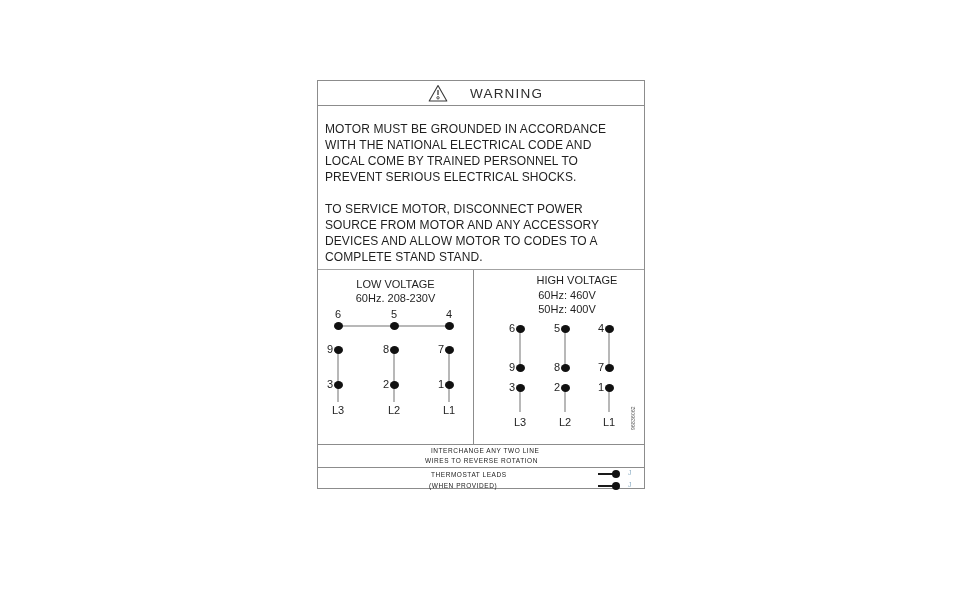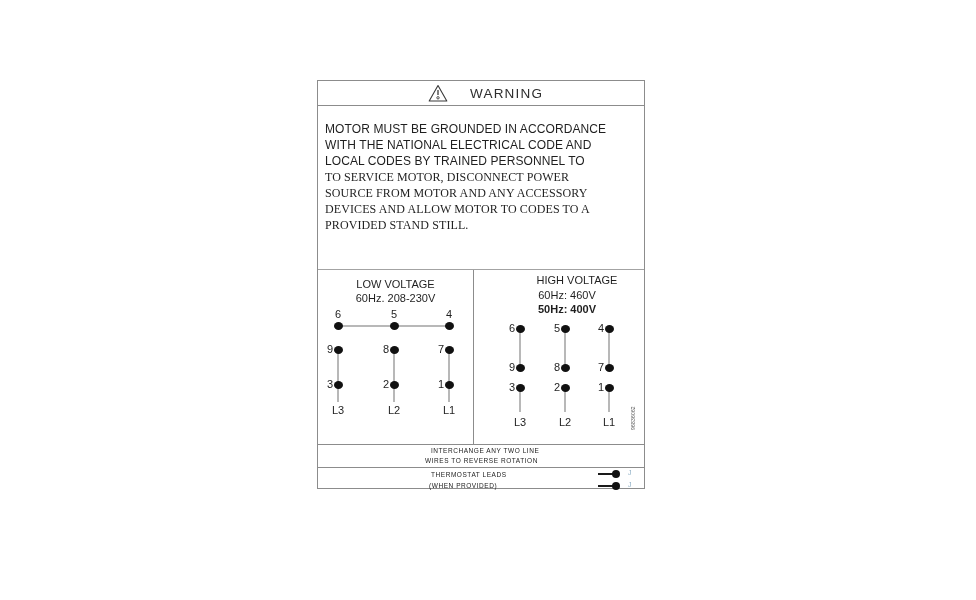--- a/index.html
+++ b/index.html
@@ -28,21 +28,21 @@
     position: absolute; left: 152px; top: 5px;
     font-size: 13.5px; letter-spacing: 1.2px; color: #2e2e2e;
   }
 
   
   .body-txt {
     position: absolute; left: 7px; top: 40px; width: 300px;
     font-size: 12px; line-height: 16px; color: #1f1f1f;
     letter-spacing: 0.1px;
   }
-  .body-txt .p2 { margin-top: 0; font-family: Liberation Serif, serif; }
+  .body-txt .p2 { margin-top: 16px; }
 
   
   .diagrams {
     position: absolute; left: 0; top: 188px; width: 100%; height: 175px;
     border-top: 1px solid #a3a3a3;
   }
   .vdivider { position: absolute; left: 155px; top: 0; width: 1px; height: 100%; background: #8c8c8c; }
 
   .diag-title { position: absolute; font-size: 11px; color: #1f1f1f; text-align: center; }
   .dot { position: absolute; width: 9px; height: 8px; background: #111111; border-radius: 50%; }
@@ -82,27 +82,28 @@
           <circle cx="10" cy="13.8" r="1.2" fill="none" stroke="#3a3a3a" stroke-width="0.9"></circle>
         </svg>
       </span>
       <span class="ttl">WARNING</span>
     </div>
 
     <div class="body-txt">
       <div class="p1">
         <div>MOTOR MUST BE GROUNDED IN ACCORDANCE</div>
         <div>WITH THE NATIONAL ELECTRICAL CODE AND</div>
-        <div>LOCAL CODES BY TRAINED PERSONNEL TO</div>
+        <div>LOCAL COME BY TRAINED PERSONNEL TO</div>
+        <div>PREVENT SERIOUS ELECTRICAL SHOCKS.</div>
       </div>
       <div class="p2">
         <div>TO SERVICE MOTOR, DISCONNECT POWER</div>
         <div>SOURCE FROM MOTOR AND ANY ACCESSORY</div>
         <div>DEVICES AND ALLOW MOTOR TO CODES TO A</div>
-        <div>PROVIDED STAND STILL.</div>
+        <div>COMPLETE STAND STAND.</div>
       </div>
     </div>
 
     <div class="diagrams">
       <div class="vdivider"></div>
 
       <div>
         <div class="diag-title" style="left:0; top:8px; width:155px;">LOW VOLTAGE</div>
         <div class="diag-title" style="left:0; top:22px; width:155px;">60Hz. 208-230V</div>
 
@@ -134,21 +135,21 @@
         <div class="dot" style="left:127px; top:111px;"></div>
 
         <div class="lline" style="left:8px; top:134px;">L3</div>
         <div class="lline" style="left:64px; top:134px;">L2</div>
         <div class="lline" style="left:119px; top:134px;">L1</div>
       </div>
 
       <div>
         <div class="diag-title" style="left:199px; top:4px; width:120px;">HIGH VOLTAGE</div>
         <div class="diag-title" style="left:189px; top:19px; width:120px;text-align:center;">60Hz: 460V</div>
-        <div class="diag-title" style="left:189px; top:33px; width:120px;font-weight:bold;">50Hz: 400V</div>
+        <div class="diag-title" style="left:189px; top:33px; width:120px;">50Hz: 400V</div>
 
         <div class="vline" style="left:201px; top:59px; height:39px;"></div>
         <div class="vline" style="left:246px; top:59px; height:39px;"></div>
         <div class="vline" style="left:290px; top:59px; height:39px;"></div>
 
         <div class="num num-r" style="left:183px; top:52px;">6</div>
         <div class="num num-r" style="left:228px; top:52px;">5</div>
         <div class="num num-r" style="left:272px; top:52px;">4</div>
         <div class="dot" style="left:198px; top:55px;"></div>
         <div class="dot" style="left:243px; top:55px;"></div>

